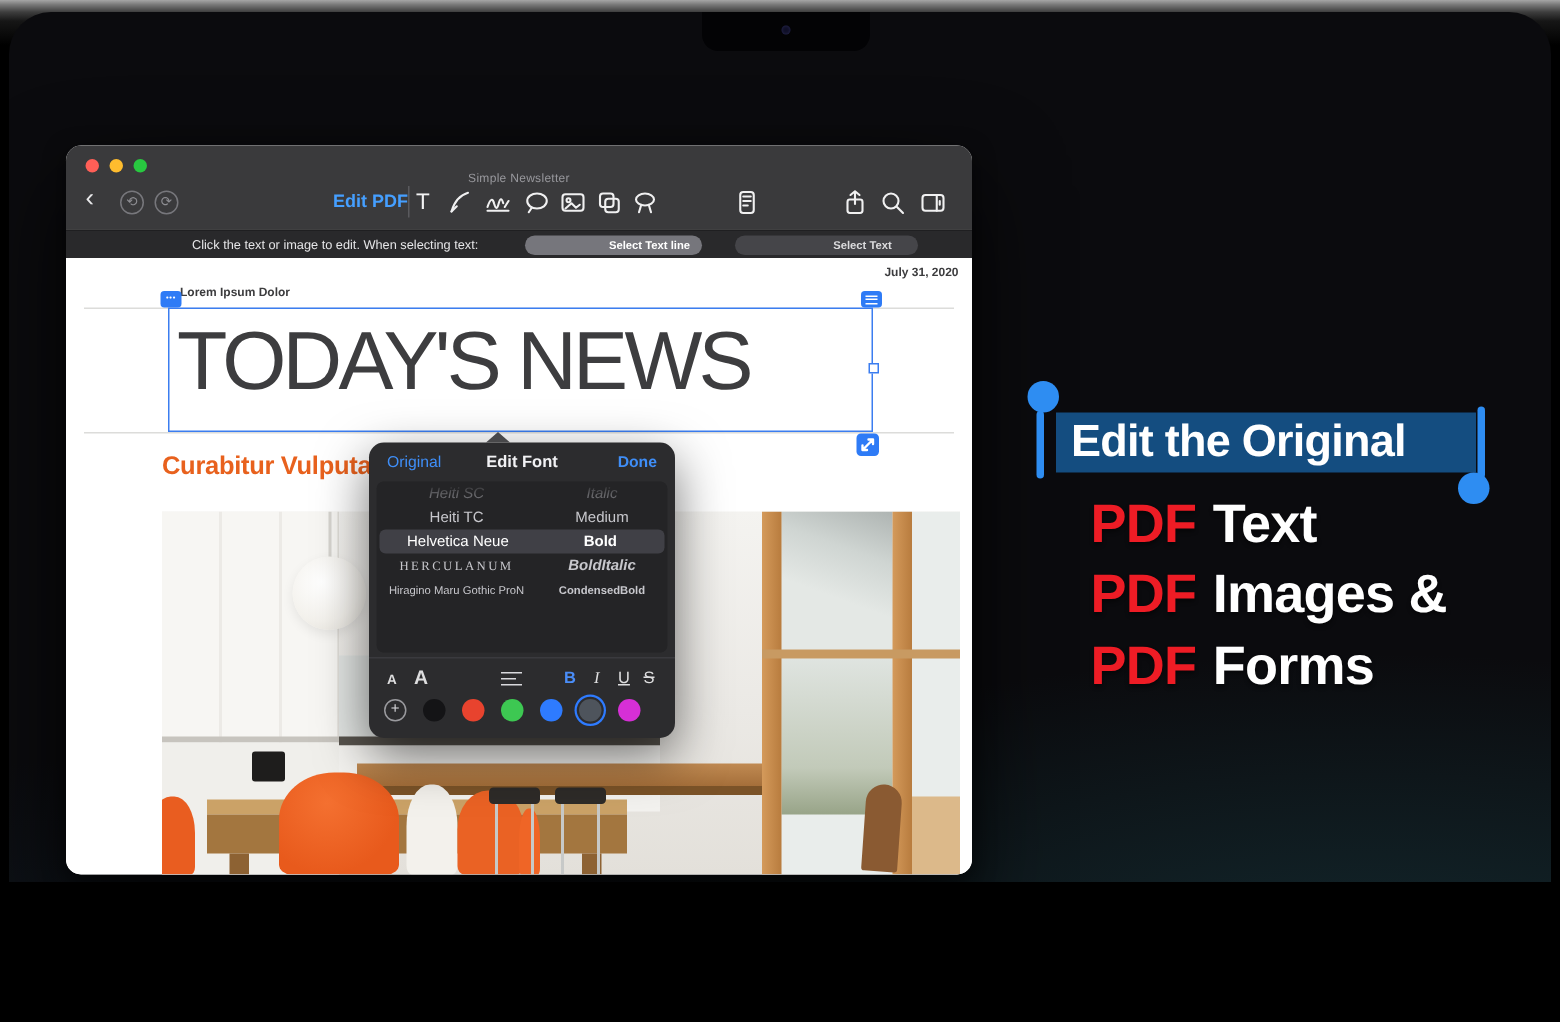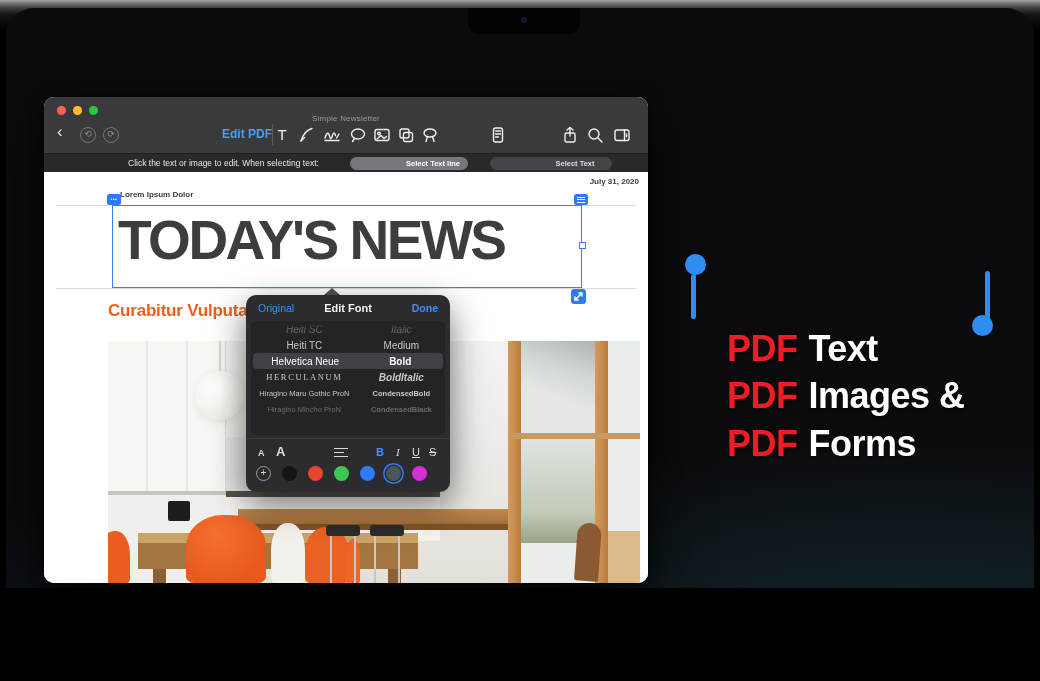--- a/index.html
+++ b/index.html
@@ -45,21 +45,21 @@
   .seg-1 { left:306px; width:118px; background:#76767c; line-height:13.5px; }
   .seg-2 { left:446px; width:122px; background:#454549; color:#dcdcde; line-height:13.5px; }
 
   
   .doc { position:absolute; left:0; top:75px; right:0; bottom:0; background:#fff; }
   .byline { position:absolute; left:64px; top:18px; font-size:8px; font-weight:700; color:#3c3c3e;margin-left:12px; }
   .date { position:absolute; right:9px; top:5px; font-size:8px; font-weight:700; color:#3c3c3e; }
   .guide { position:absolute; left:12px; right:12px; height:1px; background:#dcdcda; }
   .selbox { position:absolute; left:68px; top:33px; width:470px; height:83px;
     border:1.5px solid #3b7df0; background:#fff; }
-  .headline { position:absolute; left:5px; top:2px; font-size:55px; font-weight:700;
+  .headline { position:absolute; left:5px; top:2px; font-size:55px; font-weight:400;
     letter-spacing:-2.5px; color:#3d3d3f; white-space:nowrap; }
   .badge { position:absolute; width:14px; height:11px; border-radius:2.5px; background:#2e7bf6; }
   .badge-dots { left:63px; top:22px; color:#fff; font-size:5px; letter-spacing:.5px;
     text-align:center; line-height:10px; }
   .badge-menu { left:530px; top:22px; padding:2.5px 3px; display:flex; flex-direction:column; gap:1.5px; }
   .badge-menu i { display:block; height:1.3px; background:#fff; }
   .handle-sq { position:absolute; left:535px; top:70px; width:7px; height:7px; background:#fff;
     border:1.5px solid #3b7df0; }
   .badge-resize { left:527px; top:117px; width:15px; height:15px; border-radius:3px; }
   .badge-resize svg { width:15px; height:15px; stroke:#fff; stroke-width:1.6; fill:none;
@@ -339,24 +339,20 @@
             <span class="fstyle st-bold">Bold</span>
           </div>
           <div class="frow">
             <span class="fname fn-herc">HERCULANUM</span>
             <span class="fstyle st-italic st-bold">BoldItalic</span>
           </div>
           <div class="frow small">
             <span class="fname">Hiragino Maru Gothic ProN</span>
             <span class="fstyle st-bold">CondensedBold</span>
           </div>
-          <div class="frow small faded">
-            <span class="fname">Hiragino Mincho ProN</span>
-            <span class="fstyle st-bold">CondensedBlack</span>
-          </div>
           <div class="list-fade-top"></div>
           <div class="list-fade-bot"></div>
         </div>
 
         <div class="pp-sep"></div>
 
         <div class="fmt fmt-a1">A</div>
         <div class="fmt fmt-a2">A</div>
         <div class="fmt align-icon">
           <i style="width:14px"></i>
@@ -375,20 +371,23 @@
           <div class="sw" style="background: rgb(61, 200, 82);"></div>
           <div class="sw" style="background: rgb(46, 123, 255);"></div>
           <div class="sw sw-ring" style="background: rgb(78, 84, 92);"></div>
           <div class="sw" style="background: rgb(214, 47, 214);"></div>
         </div>
       </div>
     </div>
 
     <div class="promo-handle ph-circle" style="left:679px; top:246px"></div>
     <div class="promo-handle ph-bar" style="left:685px; top:266px; height:45px"></div>
+    <div class="promo-hl">
+      <span>Edit the Original</span>
+    </div>
     <div class="promo-handle ph-bar" style="left:979px; top:263px; height:48px"></div>
     <div class="promo-handle ph-circle" style="left:966px; top:307px"></div>
 
     <div class="promo-line" style="top:320px">
       <span class="accent">PDF</span><span>Text</span>
     </div>
     <div class="promo-line" style="top:367px">
       <span class="accent">PDF</span><span>Images &amp;</span>
     </div>
     <div class="promo-line" style="top:415px">

